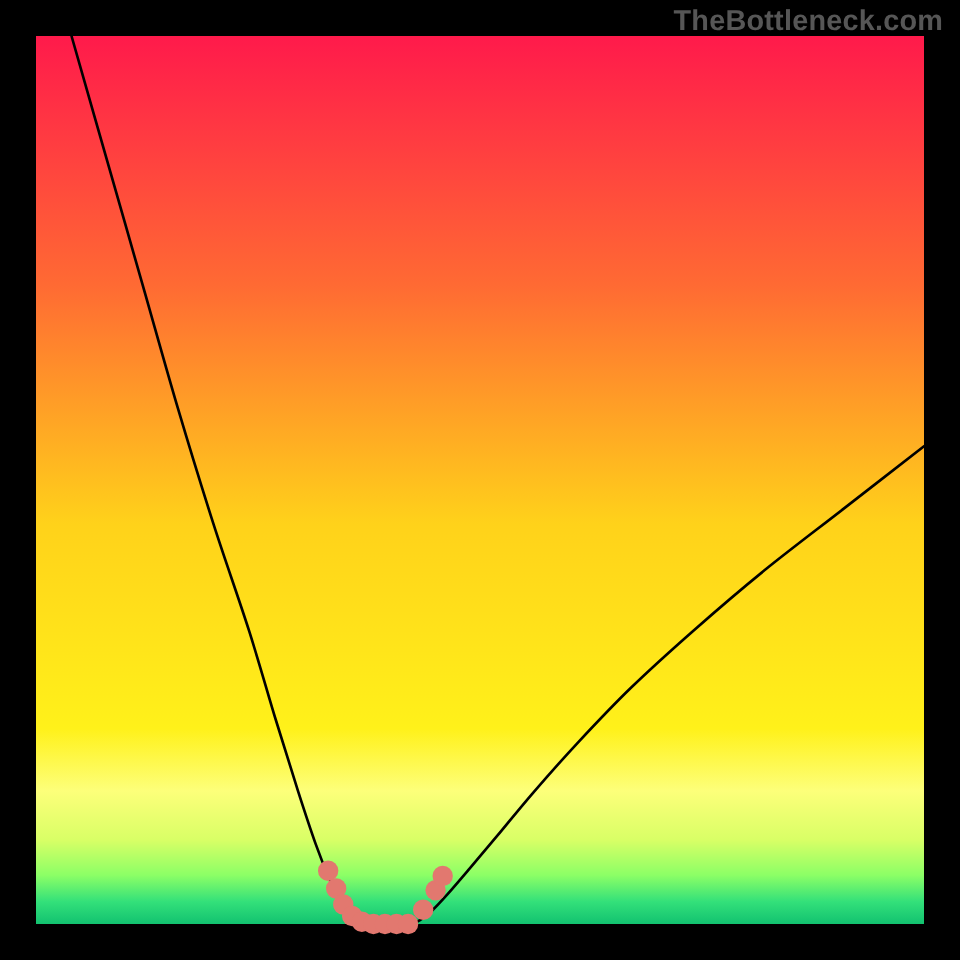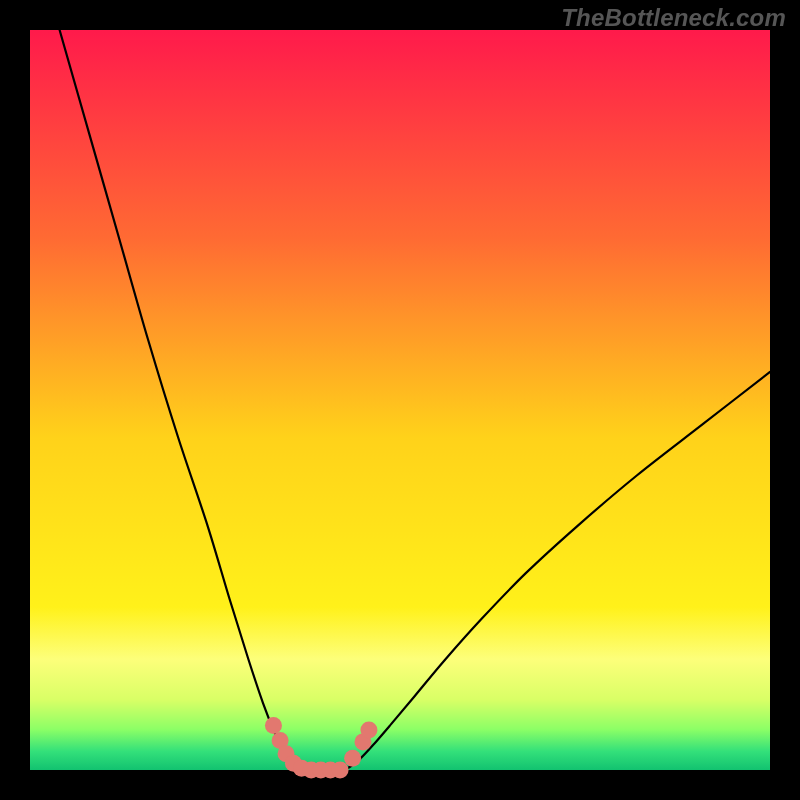--- a/index.html
+++ b/index.html
@@ -10,21 +10,20 @@
     background: #000;
     overflow: hidden;
   }
   .frame {
     position: absolute;
     left: 0;
     top: 0;
     width: 800px;
     height: 572px;
     background: #000;
-    font-style: italic;
   }
   .watermark {
     position: absolute;
     top: 4px;
     right: 14px;
     font-family: Arial, Helvetica, sans-serif;
     font-size: 24px;
     font-weight: 600;
     color: #565656;
     letter-spacing: 0.2px;

